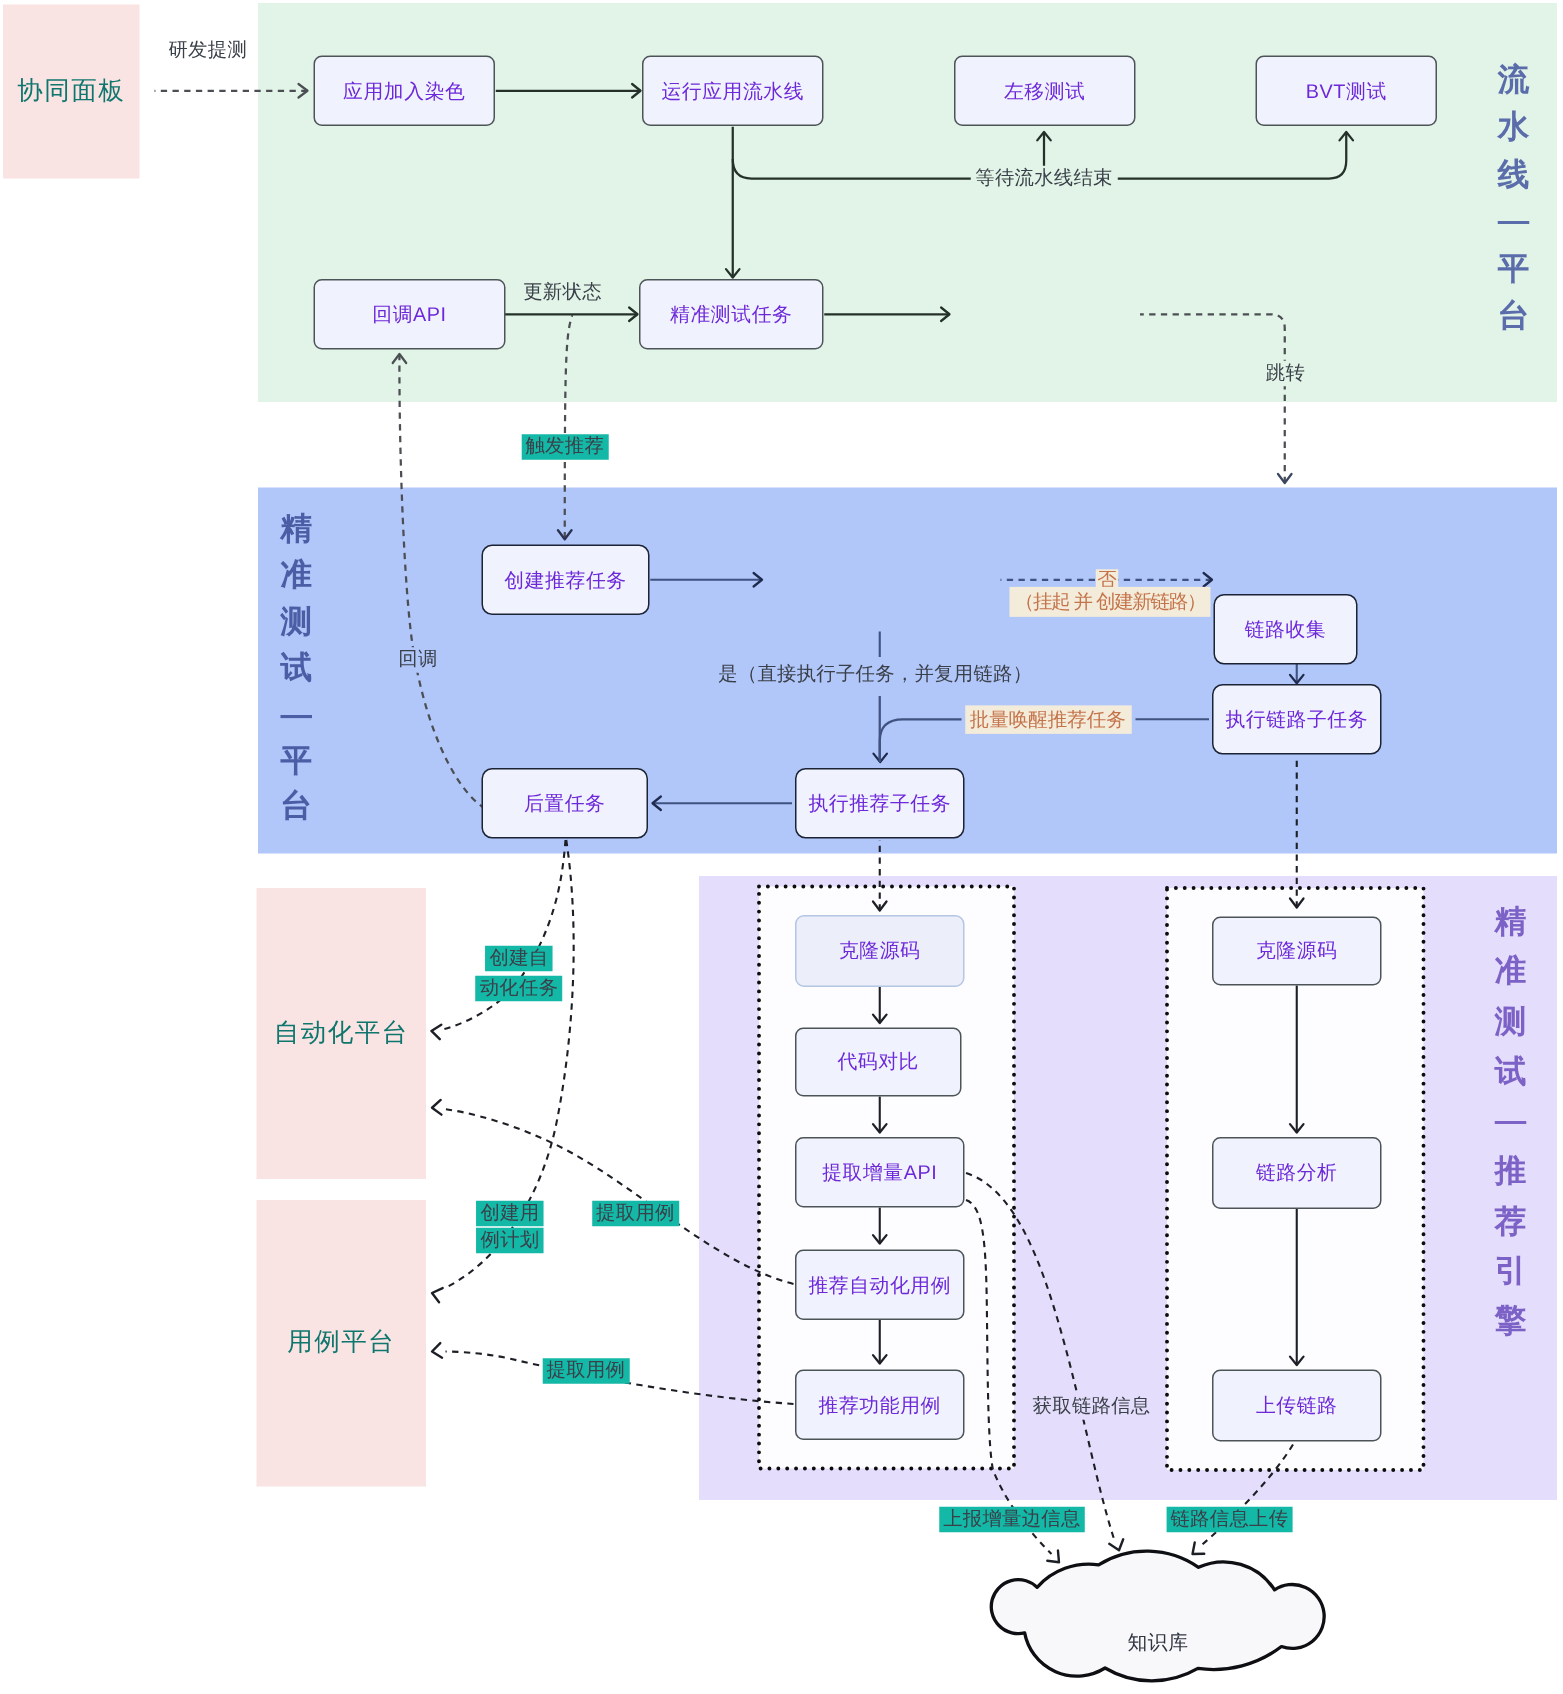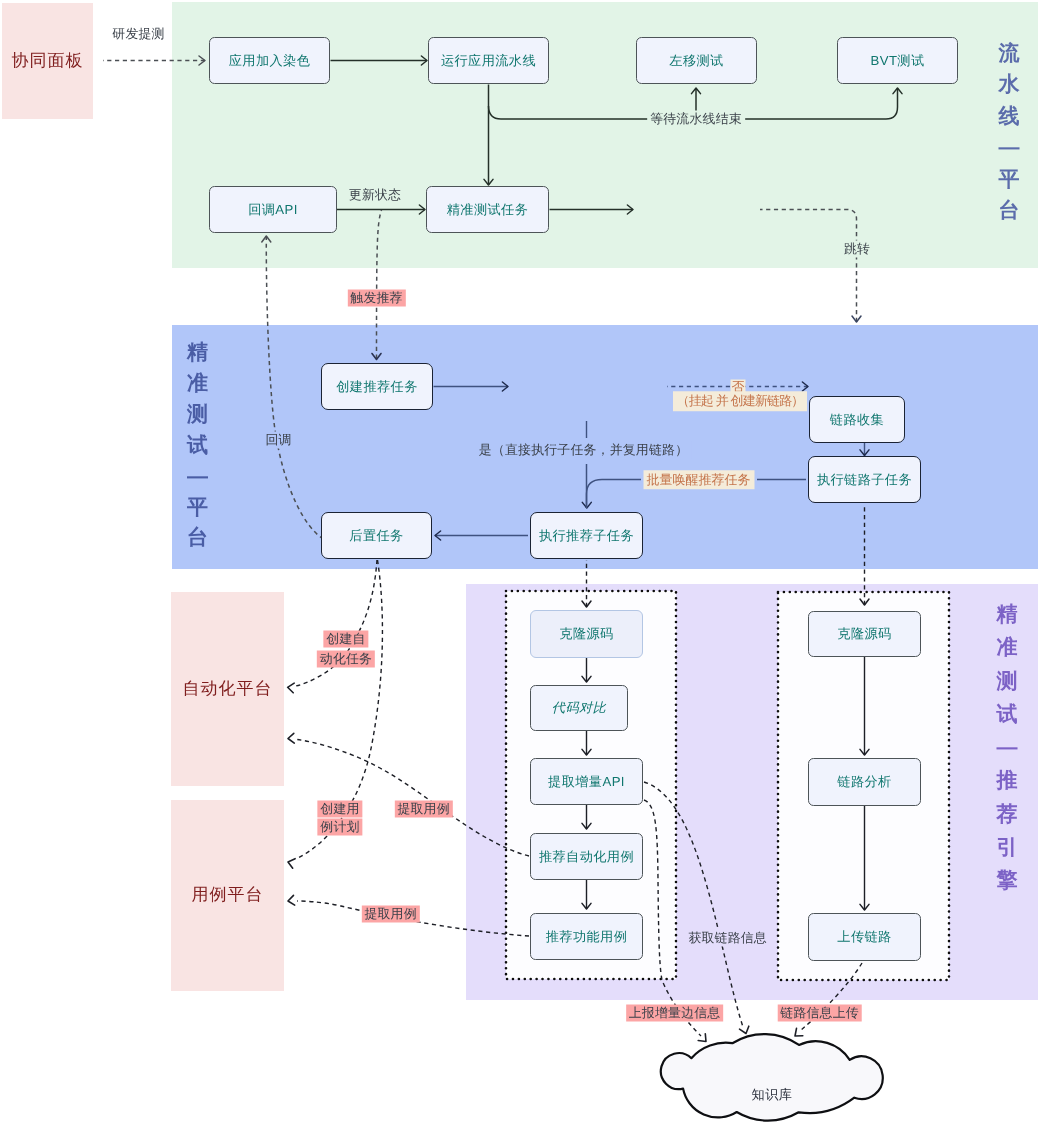--- a/index.html
+++ b/index.html
@@ -7,38 +7,38 @@
   body{width:1042px;height:1129px;overflow:hidden;
        font-family:"Liberation Sans","DejaVu Sans",sans-serif;
        -webkit-font-smoothing:antialiased;text-rendering:geometricPrecision;}
   #stage{position:relative;width:1042px;height:1129px;background:#fff;}
   .band{position:absolute;}
   .band-label{position:absolute;font-weight:700;font-size:21px;
               display:flex;flex-direction:column;align-items:center;width:32px;}
   .band-label i{font-style:normal;display:block;text-align:center;}
   .plat{position:absolute;background:#f9e4e3;display:flex;align-items:center;
         justify-content:center;}
-  .plat span{font-size:17px;color:#7f1d1d;letter-spacing:1px;}
+  .plat span{font-size:17px;color:#0f766e;letter-spacing:1px;}
   .node{position:absolute;background:#f0f3fd;border:1.3px solid #4d5458;
         border-radius:5.5px;display:flex;align-items:center;justify-content:center;
         box-sizing:border-box;}
-  .node span{font-size:13.2px;color:#0f766e;letter-spacing:.4px;white-space:nowrap;}
+  .node span{font-size:13.2px;color:#6d28d9;letter-spacing:.4px;white-space:nowrap;}
   .node.hl{border:1.7px solid #b3c6e4;background:#eceffa;border-radius:6px;}
   .node.navy{border-color:#1b2334;border-width:1.4px;border-radius:7px;}
   .diamond{position:absolute;display:flex;align-items:center;justify-content:center;}
   .diamond span{font-size:13.2px;color:#2f3440;letter-spacing:.4px;
                 white-space:nowrap;position:relative;z-index:2;}
   .diamond svg,.cloudbox svg{position:absolute;left:0;top:0;}
   .cloudbox{position:absolute;display:flex;align-items:center;justify-content:center;}
   .cloudbox span{font-size:13.2px;color:#2f3440;letter-spacing:.4px;
                  position:relative;z-index:2;margin-top:36px;}
   svg.layer{position:absolute;left:0;top:0;}
   .elabel{position:absolute;font-size:12.9px;color:#3a4049;white-space:nowrap;
           transform:translate(-50%,-50%);letter-spacing:.2px;}
-  .elabel.bgw{background:#fca5a5;padding:0 3px;}
+  .elabel.bgw{background:#14b8a6;padding:0 3px;}
   .elabel.bgg{background:#e2f4e7;padding:0 3px;}
   .elabel.bgb{background:#b1c6f9;padding:0 3px;}
   .elabel.bgp{background:#e4ddfb;padding:0 3px;}
   .hlabel.tight{letter-spacing:-0.85px;}
   .hlabel.narrow{padding:0 1px;line-height:13px;}
   .hlabel{position:absolute;font-size:13px;color:#c4744b;white-space:nowrap;
           background:#f4ecda;transform:translate(-50%,-50%);padding:3px 3.5px;
           letter-spacing:0;line-height:13.5px;}
 </style>
 </head>
@@ -183,21 +183,21 @@
     </div>
 <div class="node navy" style="left:321px;top:512px;width:111px;height:47px;">
       <span>后置任务</span>
     </div>
 <div class="node navy" style="left:530px;top:512px;width:113px;height:47px;">
       <span>执行推荐子任务</span>
     </div>
 <div class="node hl" style="left:530px;top:610px;width:113px;height:48px;">
       <span>克隆源码</span>
     </div>
-<div class="node" style="left:530px;top:685px;width:98px;height:46px;font-style:italic;">
+<div class="node" style="left:530px;top:685px;width:111px;height:46px;">
       <span>代码对比</span>
     </div>
 <div class="node" style="left:530px;top:758px;width:113px;height:47px;">
       <span>提取增量API</span>
     </div>
 <div class="node" style="left:530px;top:833px;width:113px;height:47px;">
       <span>推荐自动化用例</span>
     </div>
 <div class="node" style="left:530px;top:913px;width:113px;height:47px;">
       <span>推荐功能用例</span>

